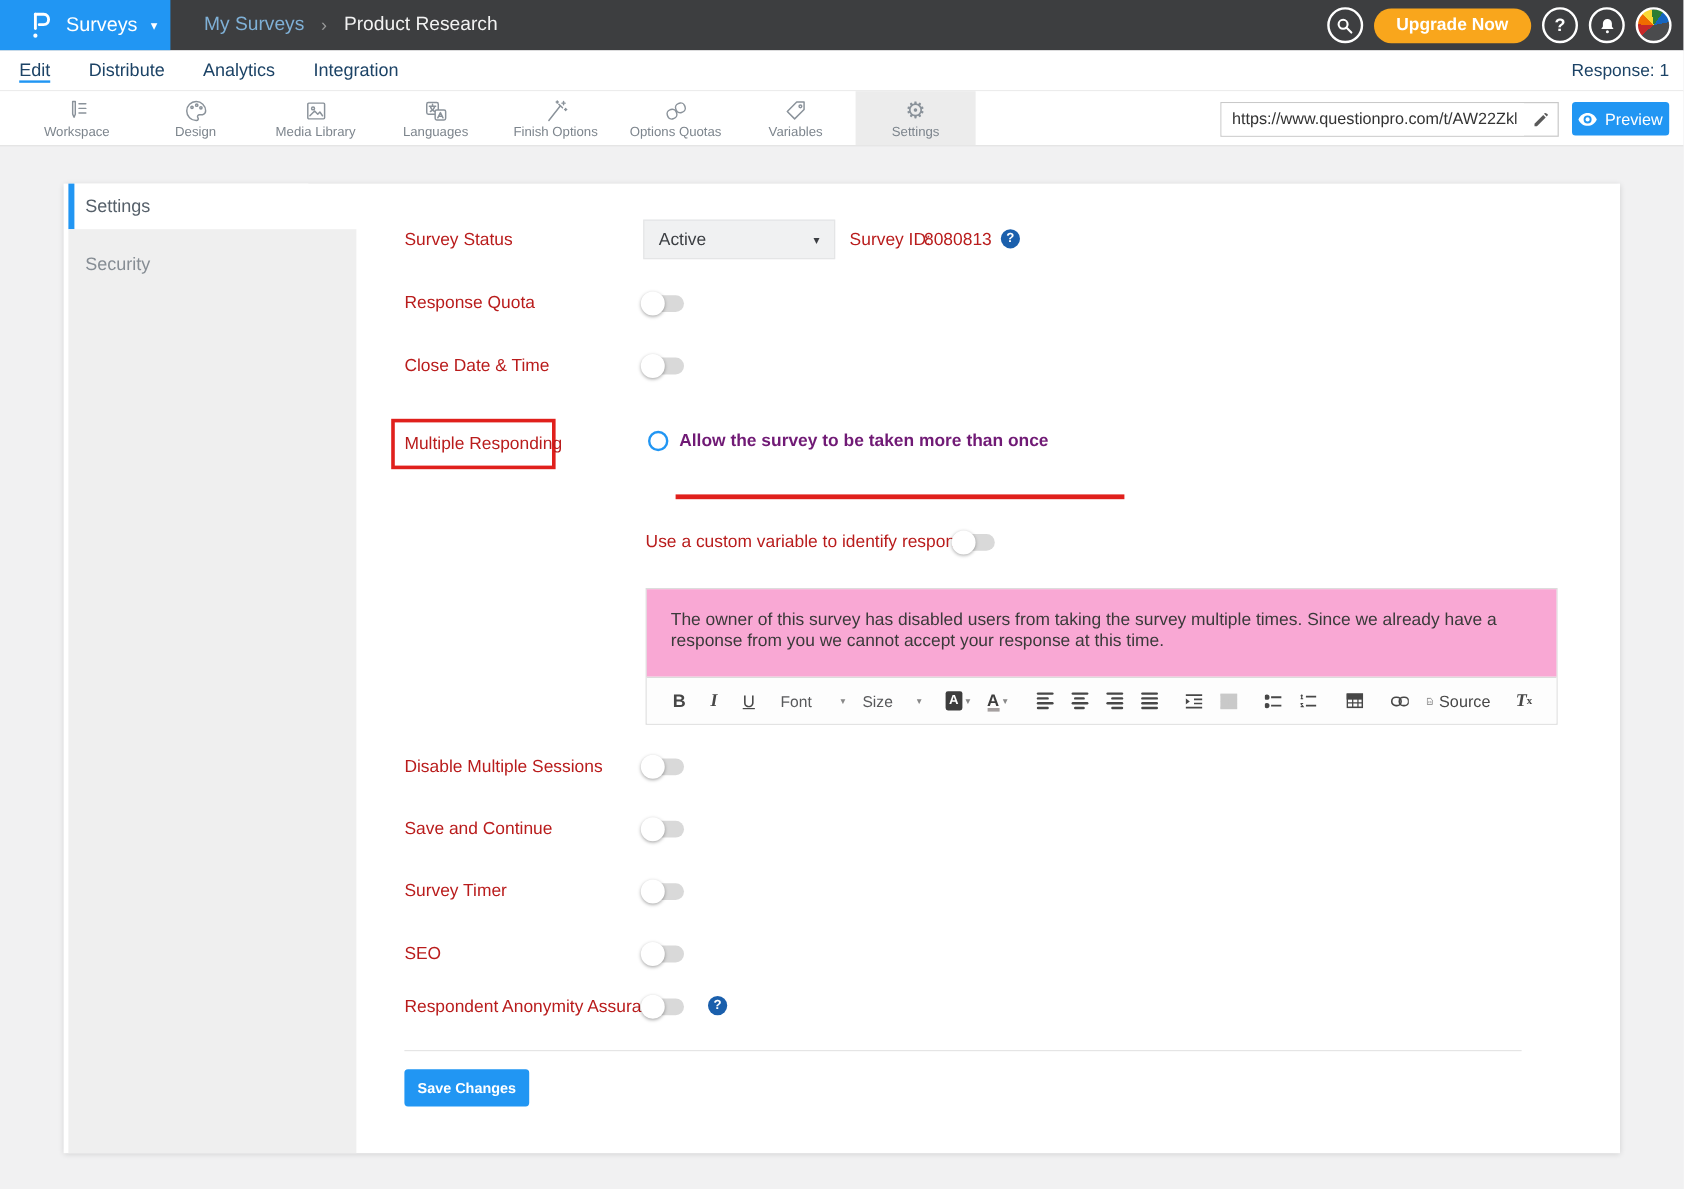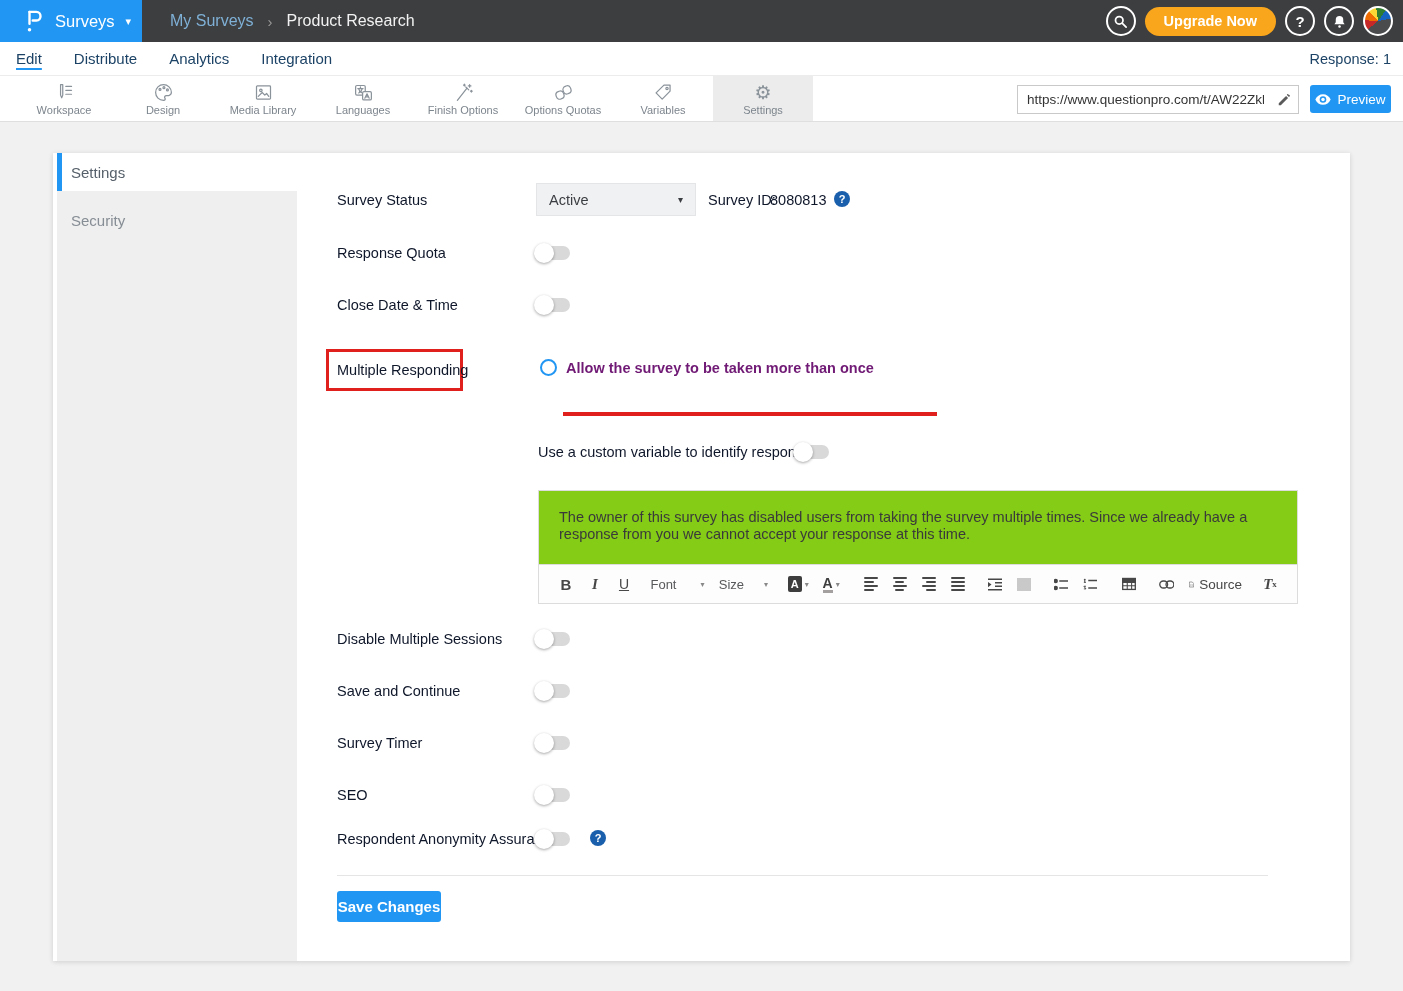--- a/index.html
+++ b/index.html
@@ -42,56 +42,56 @@
 
   
   .panel { position:absolute; left:53px; top:153px; width:1297px; height:808px; background:#fff; box-shadow:0 1px 5px rgba(0,0,0,.14); }
   .sidebar { position:absolute; left:4px; top:0; width:200px; height:100%; }
   .side-item { height:38px; display:flex; align-items:center; font-size:15px; cursor:pointer; }
   .side-item.active { background:#fff; border-left:5px solid #2196f3; padding-left:9px; color:#56606a; }
   .side-rest { position:absolute; left:0; top:38px; width:240px; bottom:0; background:#efefef; padding-top:10px; }
   .side-rest .side-item { padding-left:14px; color:#868d94; height:39px; }
 
   
-  .label { position:absolute; font-size:14.5px; color:#0f172a; white-space:nowrap; }
+  .label { position:absolute; font-size:14.5px; color:#b91c1c; white-space:nowrap; }
   .toggle { position:absolute; width:34px; height:14px; border-radius:7px; background:#d9d9d9; cursor:pointer; }
   .toggle::after { content:''; position:absolute; left:-2px; top:-3px; width:20px; height:20px; border-radius:50%; background:#fff; box-shadow:0 1px 3px rgba(0,0,0,.35); }
   .dropdown { position:absolute; left:483px; top:30px; width:160px; height:33px; background:#f0f1f2; border:1px solid #e4e5e6; display:flex; align-items:center; justify-content:space-between; padding:0 12px; font-size:14.5px; color:#3b3e42; cursor:pointer; }
   .dd-caret { font-size:10px; color:#3b3e42; }
   .help { position:absolute; width:16px; height:16px; border-radius:50%; background:#1a5fac; color:#fff; font-size:11px; font-weight:bold; display:flex; align-items:center; justify-content:center; cursor:pointer; }
   .annot-box { position:absolute; left:273px; top:196px; width:137px; height:42px; border:3px solid #e0201c; }
   .radio-row { position:absolute; display:flex; align-items:center; gap:9px; }
   .radio { position:relative; width:17px; height:17px; border-radius:50%; border:2px solid #2196f3; background:#fff; cursor:pointer; flex:0 0 auto; }
   .radio.selected::after { content:''; position:absolute; inset:2px; border-radius:50%; background:#2196f3; }
   .radio-label { font-size:14.5px; color:#701a75; white-space:nowrap;font-weight:bold; }
   .annot-underline { position:absolute; left:510px; top:259px; width:374px; height:4px; background:#e0201c; }
 
   
   .editor { position:absolute; left:485px; top:337px; width:760px; border:1px solid #dcdcdc; }
-  .editor-msg { background:#84cc16; padding:18px 20px 22px 20px; font-size:14.5px; color:#3a3a3a; line-height:16.5px; min-height:73px; outline:none; }
+  .editor-msg { background:#f9a8d4; padding:18px 20px 22px 20px; font-size:14.5px; color:#3a3a3a; line-height:16.5px; min-height:73px; outline:none; }
   .editor-bar { background:#fdfdfd; border-top:1px solid #dcdcdc; height:39px; display:flex; align-items:center; padding:0 20px; gap:15px; }
   .ebtn { display:flex; align-items:center; justify-content:center; color:#474747; cursor:pointer; min-width:14px; height:24px; }
   .ebtn svg { stroke:#474747; fill:none; stroke-width:1.6; }
   .eb-b { font-weight:bold; font-size:15px; }
   .eb-i { font-family:"Liberation Serif", serif; font-style:italic; font-weight:bold; font-size:15px; }
   .eb-u { font-size:14px; text-decoration:underline; }
   .eb-drop { font-size:13px; color:#58595b; gap:14px; }
   .eb-drop .dcaret { font-size:8px; color:#888; margin-left:10px; }
   .abox { width:17px; height:16px; background:#3d3d3d; border-radius:2px; color:#fff; font-size:11px; font-weight:bold; display:flex; align-items:center; justify-content:center; }
   .acolor { font-size:14px; font-weight:bold; color:#3d3d3d; border-bottom:3px solid #a5a0a0; line-height:14px; }
   .eb-caret { font-size:8px; color:#888; margin-left:3px; }
   .bars { display:flex; flex-direction:column; gap:2px; }
   .bars i { display:block; height:2px; background:#474747; border-radius:1px; }
   .ebtn.disabled .bars i, .ebtn.disabled svg { background:#c9c9c9; stroke:#c9c9c9; }
   .eb-src { gap:5px; font-size:13.5px; color:#474747; }
   .eb-tx { font-family:"Liberation Serif", serif; font-style:italic; font-weight:bold; font-size:15px; }
   .eb-tx sub { font-size:9px; font-style:normal; }
 
   .divider { position:absolute; left:284px; top:722px; width:931px; height:1px; background:#e5e5e5; }
-  .save-btn { position:absolute; left:284px; top:738px; width:104px; height:31px; background:#2196f3; color:#fff; border:none; border-radius:3px; font-size:15px; font-weight:bold; cursor:pointer; }
+  .save-btn { position:absolute; left:284px; top:738px; width:104px; height:31px; background:#2196f3; color:#fff; border:none; border-radius:3px; font-size:12px; font-weight:bold; cursor:pointer; }
 </style>
 </head>
 <body>
 
 <div class="stage">
 
   <div class="header">
     <div class="brand">
       <svg class="brand-logo" viewBox="0 0 24 30">
         <path d="M6 5 H13.5 C19.5 5 19.5 14.5 13.5 14.5 H9.5" stroke="#fff" stroke-width="2.6" fill="none" stroke-linecap="round"></path>

